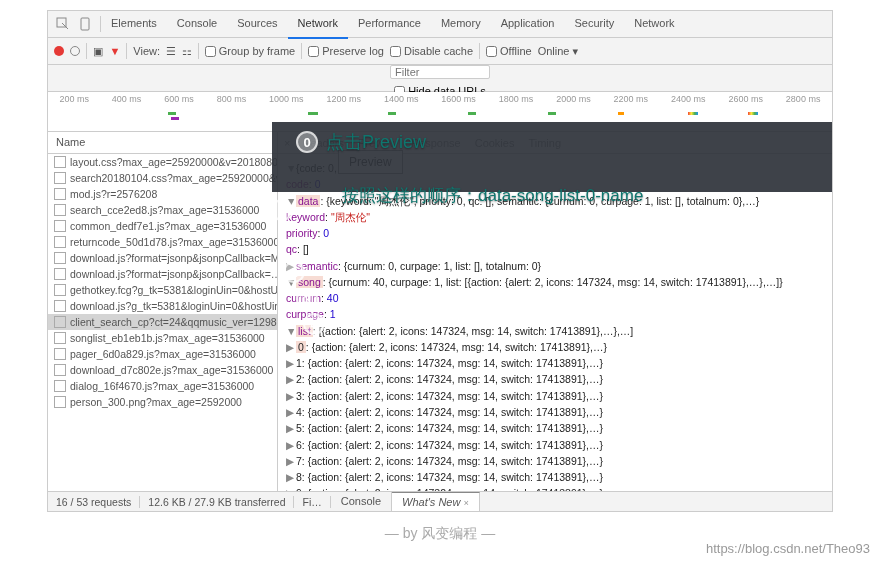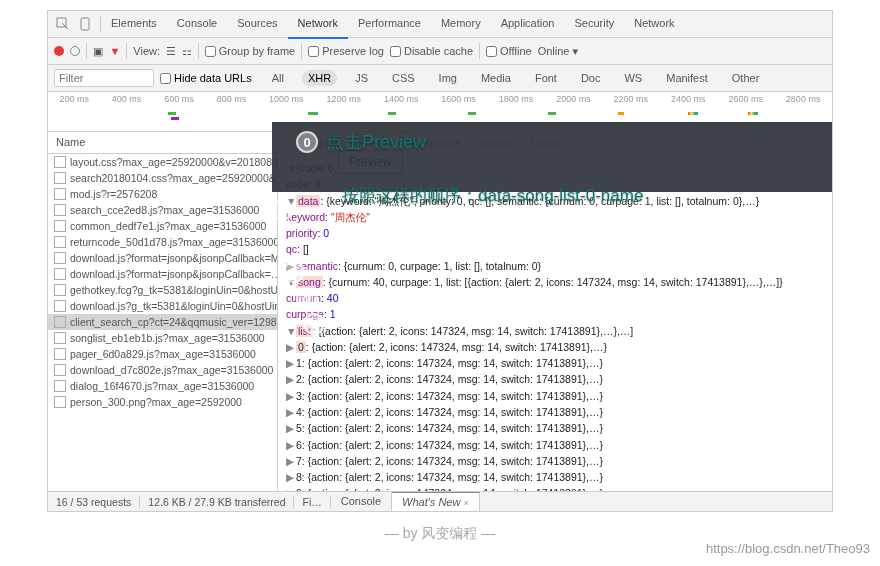--- a/index.html
+++ b/index.html
@@ -12,21 +12,21 @@
 .tab { padding: 0 10px; line-height: 27px; cursor: pointer; }
 .tab.active { border-bottom: 2px solid #1a73e8; color: #333; }
 .subbar { height: 27px; background: #f3f3f3; border-bottom: 1px solid #ccc; display: flex; align-items: center; font-size: 11px; color: #555; padding: 0 6px; gap: 6px; }
 .dot { width: 10px; height: 10px; border-radius: 50%; }
 .dot.red { background: #e53935; }
 .dot.gray { border: 1.5px solid #888; }
 .funnel { color: #e53935; }
 .sep { width: 1px; height: 16px; background: #ccc; }
 .chk { display: flex; align-items: center; gap: 3px; }
 .chk input { width: 11px; height: 11px; }
-.filterbar { height: 27px; background: #f3f3f3; border-bottom: 1px solid #ccc; display: flex; align-items: center; font-size: 11px; padding: 0 6px; gap: 6px; }
+.filterbar { height: 27px; background: #f3f3f3; border-bottom: 1px solid #ccc; display: flex; align-items: center; font-size: 11px; padding: 0 6px; gap: 6px; flex-direction: column; }
 .filter-input { width: 100px; height: 18px; border: 1px solid #ccc; border-radius: 2px; padding: 0 4px; font-size: 11px; }
 .ftypes { display: flex; gap: 4px; }
 .ftype { padding: 2px 6px; border-radius: 8px; cursor: pointer; color: #555; margin-left: 8px; }
 .ftype.active { background: #e0e0e0; color: #000; }
 .timeline { height: 40px; background: #fff; border-bottom: 1px solid #ccc; position: relative; font-size: 9px; color: #999; }
 .tl-ticks { display: flex; justify-content: space-around; padding-top: 2px; }
 .tl-bar { position: absolute; height: 3px; top: 20px; }
 .main { display: flex; height: calc(100% - 27px - 27px - 27px - 40px - 20px); }
 .left { width: 230px; background: #fff; border-right: 1px solid #ccc; overflow: hidden; }
 .left-head { height: 22px; border-bottom: 1px solid #ccc; font-size: 11px; padding: 4px 8px; color: #555; }

